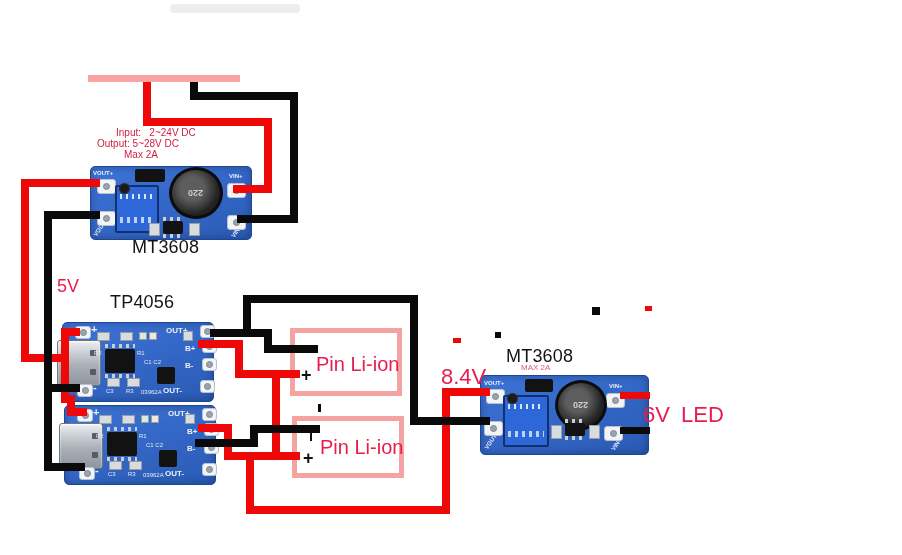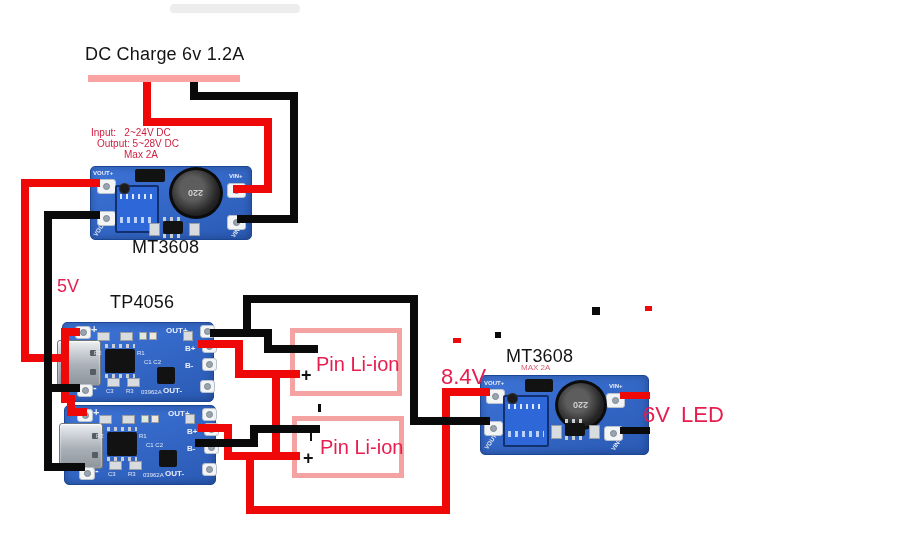--- a/index.html
+++ b/index.html
@@ -43,24 +43,23 @@
   .tick{position:absolute;background:#111}
   .tinytxt{position:absolute;color:#e4eaf4;font-size:6px;white-space:nowrap}
 </style>
 </head>
 <body>
 
 <div class="stage">
 
   <div class="abs" style="left:170px;top:4px;width:130px;height:9px;background:#ededed;border-radius:4px"></div>
 
-  <div class="lbl-black" style="left:85px;top:44px;font-size:18px">DC Charge 6v 1.2A</div>
   <div class="bar" style="left:88px;top:75px;width:152px;height:7px"></div>
 
-  <div class="spec" style="left:91px;top:127px">Input:   2~24V DC</div>
+  <div class="spec" style="left:116px;top:127px">Input:   2~24V DC</div>
   <div class="spec" style="left:97px;top:138px">Output: 5~28V DC</div>
   <div class="spec" style="left:124px;top:149px">Max 2A</div>
 
   <div class="pcb" style="left:90px;top:166px;width:160px;height:72px">
     <div class="padlbl" style="left:2px;top:3px">VOUT+</div>
     <div class="padlbl" style="left:138px;top:6px">VIN+</div>
     <div class="padlbl rot" style="left:0px;top:58px">VOUT-</div>
     <div class="padlbl rot" style="left:139px;top:62px">VIN-</div>
     <div class="pad" style="left:6px;top:12px;width:17px;height:13px">
         <div class="hole"></div>

